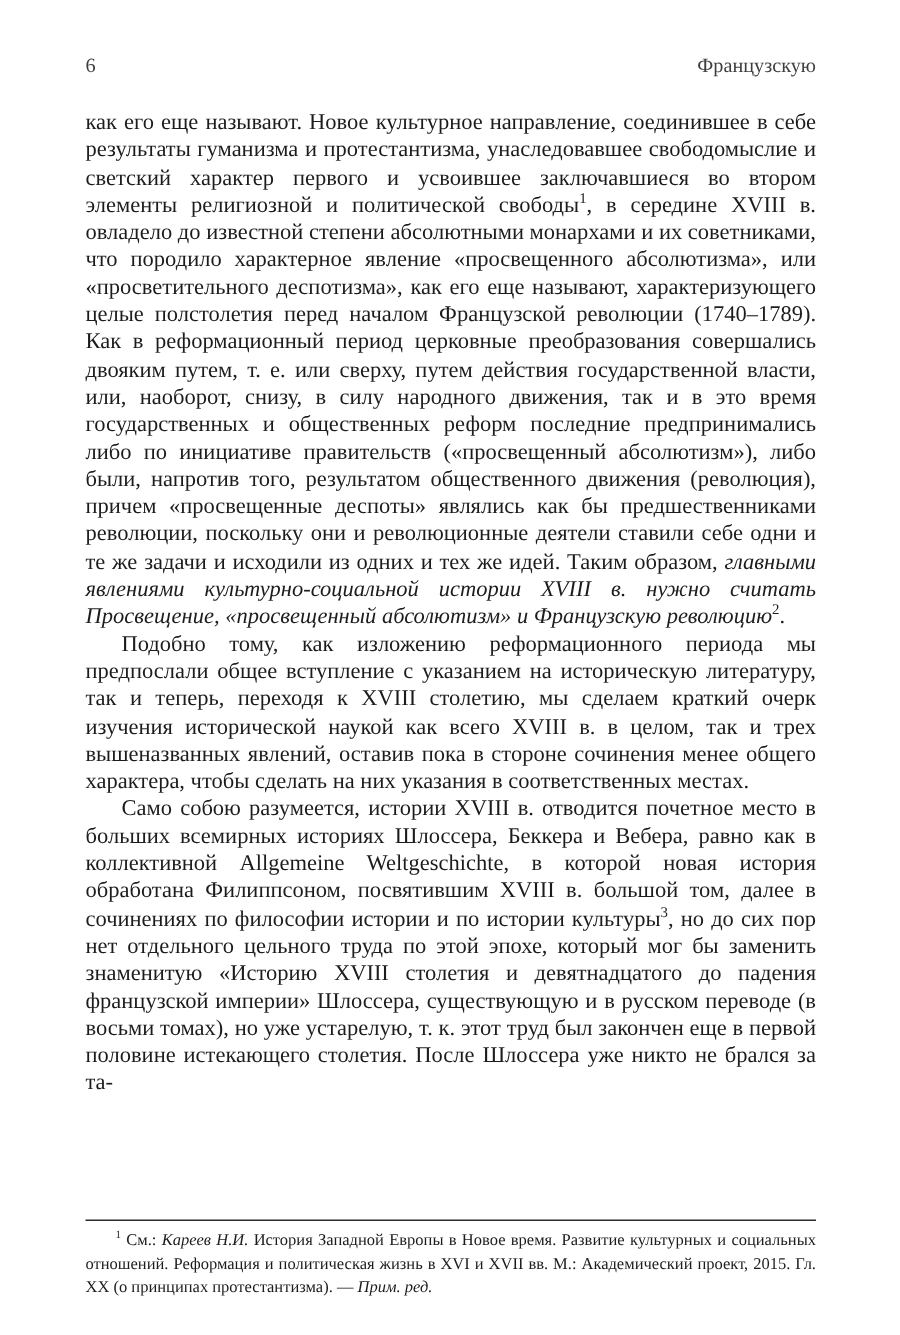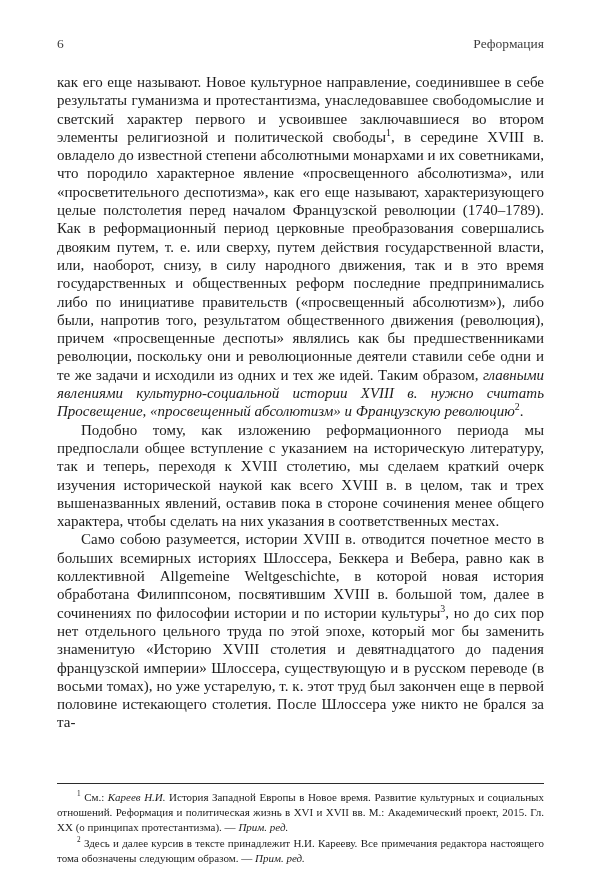--- a/index.html
+++ b/index.html
@@ -66,30 +66,29 @@
     text-indent: 20px;
   }
 </style>
 </head>
 <body>
 
 <div class="page">
 
   <header class="running-header">
     <span>6</span>
-    <span>Реформация</span>
+    <span>Французскую</span>
   </header>
 
   <main class="body-text" id="body-text">
       <p><span>как его еще называют. Новое культурное направление, соединившее в себе результаты гуманизма и протестантизма, унаследовавшее свободомыслие и светский характер первого и усвоившее заключавшиеся во втором элементы религиозной и политической свободы</span><sup>1</sup><span>, в середине XVIII в. овладело до известной степени абсолютными монархами и их советниками, что породило характерное явление «просвещенного абсолютизма», или «просветительного деспотизма», как его еще называют, характеризующего целые полстолетия перед началом Французской революции (1740–1789). Как в реформационный период церковные преобразования совершались двояким путем, т. е. или сверху, путем действия государственной власти, или, наоборот, снизу, в силу народного движения, так и в это время государственных и общественных реформ последние предпринимались либо по инициативе правительств («просвещенный абсолютизм»), либо были, напротив того, результатом общественного движения (революция), причем «просвещенные деспоты» являлись как бы предшественниками революции, поскольку они и революционные деятели ставили себе одни и те же задачи и исходили из одних и тех же идей. Таким образом, </span><em>главными явлениями культурно-социальной истории XVIII в. нужно считать Просвещение, «просвещенный абсолютизм» и Французскую революцию</em><sup>2</sup><span>.</span></p>
       <p class="indent"><span>Подобно тому, как изложению реформационного периода мы предпослали общее вступление с указанием на историческую литературу, так и теперь, переходя к XVIII столетию, мы сделаем краткий очерк изучения исторической наукой как всего XVIII в. в целом, так и трех вышеназванных явлений, оставив пока в стороне сочинения менее общего характера, чтобы сделать на них указания в соответственных местах.</span></p>
       <p class="indent"><span>Само собою разумеется, истории XVIII в. отводится почетное место в больших всемирных историях Шлоссера, Беккера и Вебера, равно как в коллективной Allgemeine Weltgeschichte, в которой новая история обработана Филиппсоном, посвятившим XVIII в. большой том, далее в сочинениях по философии истории и по истории культуры</span><sup>3</sup><span>, но до сих пор нет отдельного цельного труда по этой эпохе, который мог бы заменить знаменитую «Историю XVIII столетия и девятнадцатого до падения французской империи» Шлоссера, существующую и в русском переводе (в восьми томах), но уже устарелую, т. к. этот труд был закончен еще в первой половине истекающего столетия. После Шлоссера уже никто не брался за та-</span></p>
     </main>
 
   <footer class="footnotes">
     <div class="footnote-rule"></div>
     <div id="footnotes-list">
         <p><sup>1</sup><span> См.: </span><em>Кареев Н.И.</em><span> История Западной Европы в Новое время. Развитие культурных и социальных отношений. Реформация и политическая жизнь в XVI и XVII вв. М.: Академический проект, 2015. Гл. XX (о принципах протестантизма). — </span><em>Прим. ред.</em></p>
-        <p><sup>2</sup><span> Здесь и далее курсив в тексте принадлежит Н.И. Карееву. Все примечания редактора настоящего тома обозначены следующим образом. — </span><em>Прим. ред.</em></p>
       </div>
   </footer>
 
 </div>
 
 </body></html>

